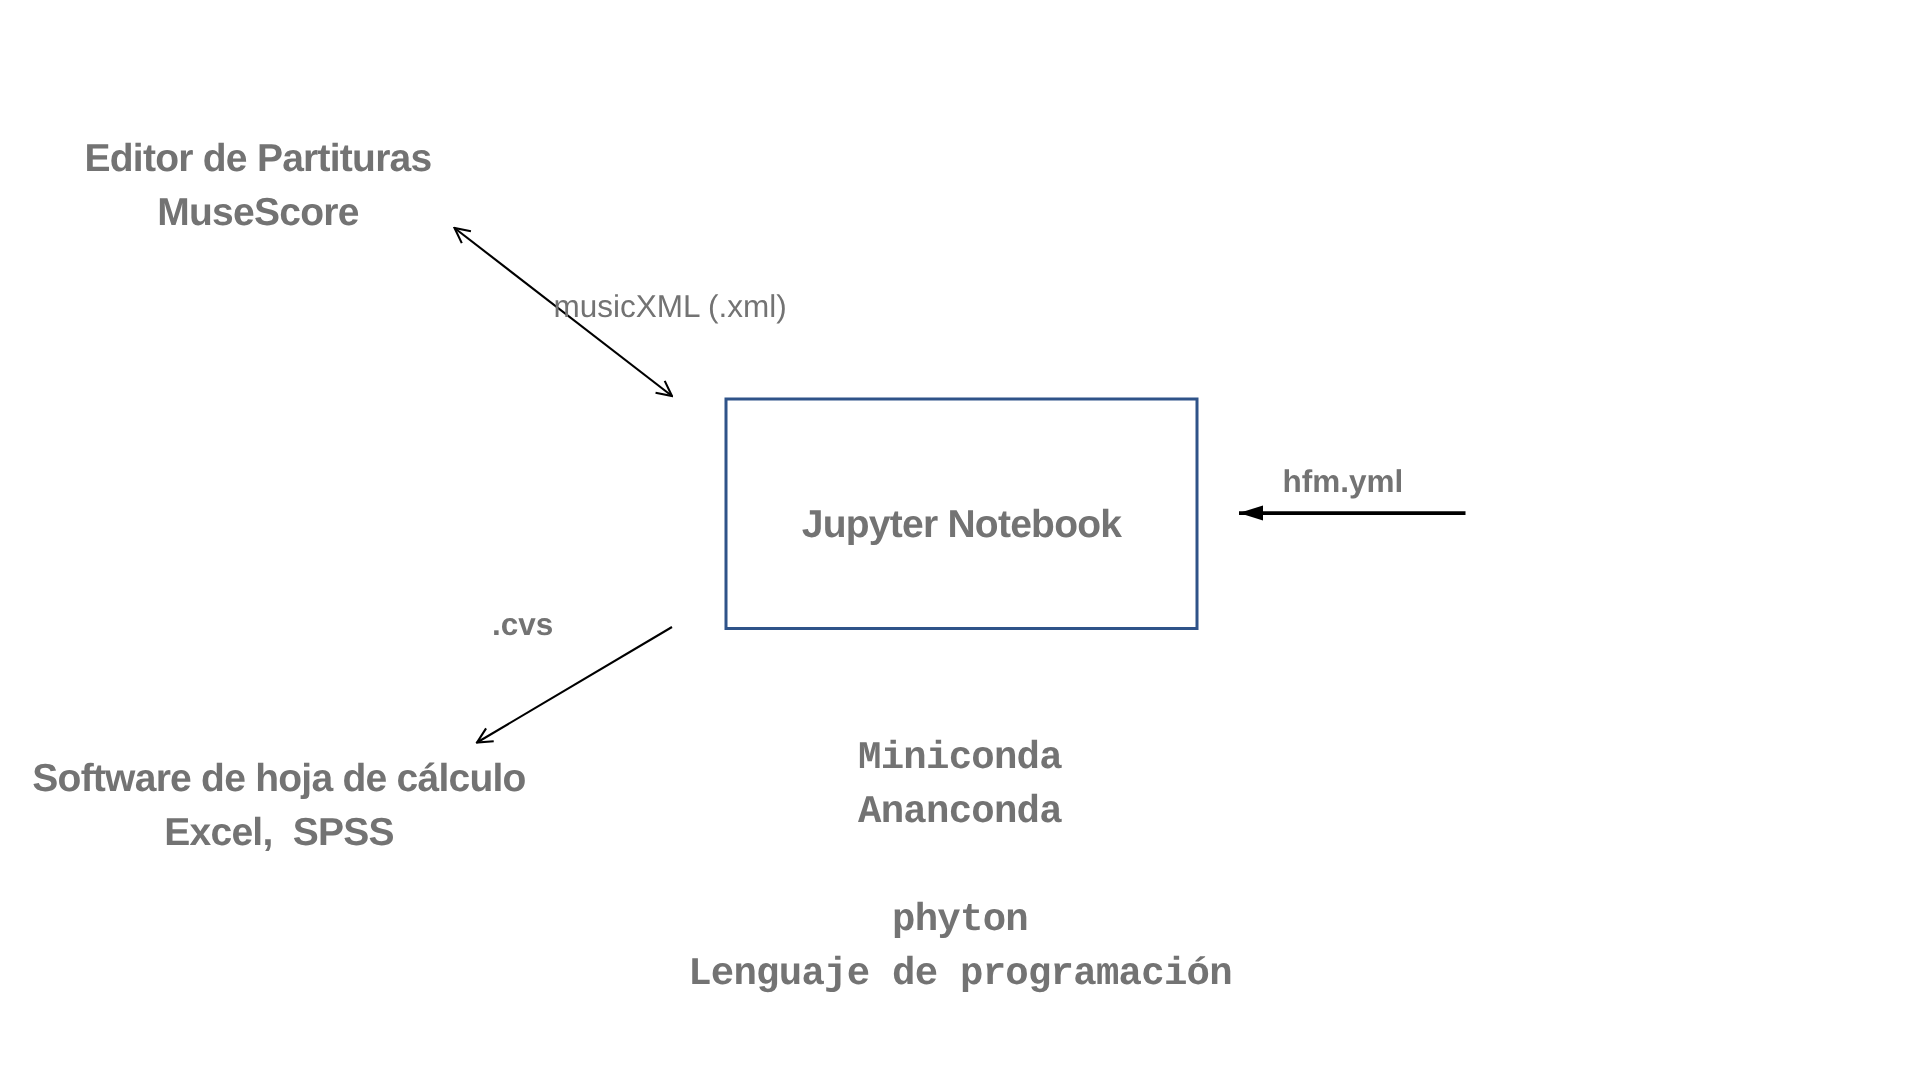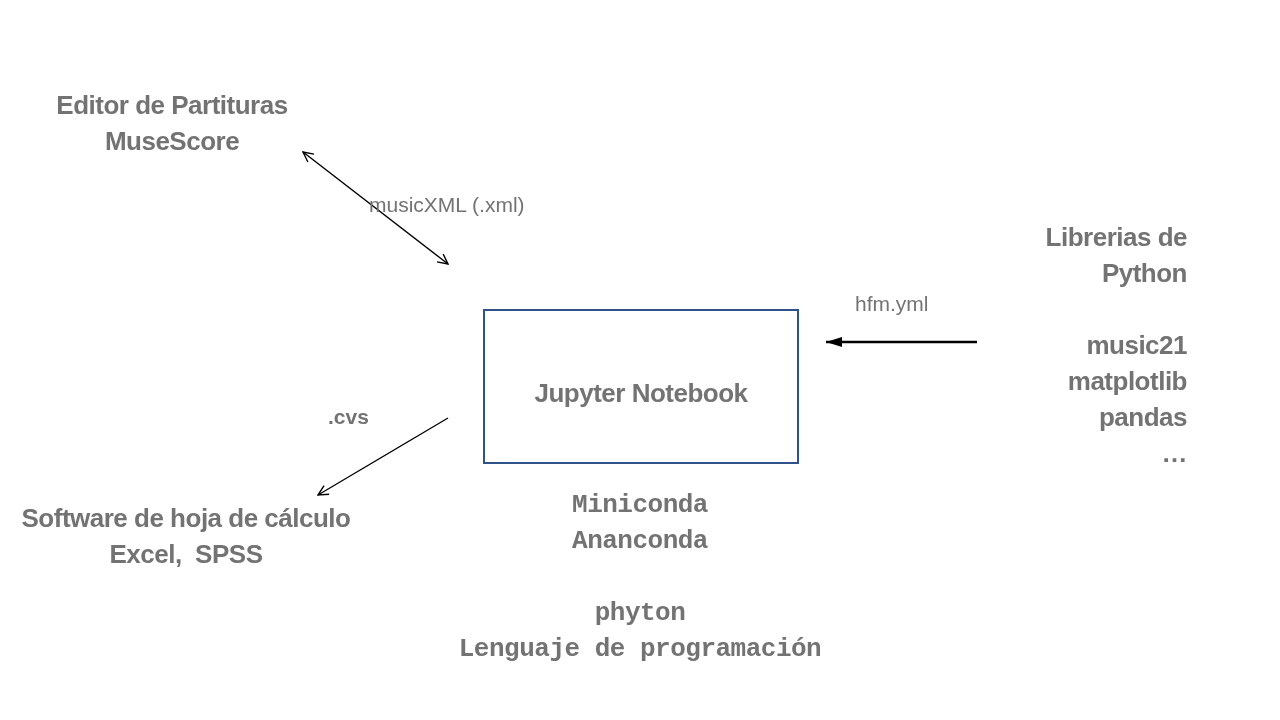--- a/index.html
+++ b/index.html
@@ -35,21 +35,20 @@
     width: 316px; height: 155px;
     box-sizing: border-box;
     border: 2px solid #2F5389;
     display: flex;
     flex-direction: column;
     justify-content: center;
     align-items: center;
     text-align: center;
     padding-top: 12px;
     background: #ffffff;
-    margin-top: 44px;
   }
   .arrow-layer {
     position: absolute;
     left: 0; top: 0;
     width: 1280px; height: 720px;
     pointer-events: none;
   }
 </style>
 </head>
 <body>
@@ -72,42 +71,33 @@
 
   <div class="block heading center-align" style="left:22px; top:87px; width:300px;">
     <div class="line">Editor de Partituras</div>
     <div class="line">MuseScore</div>
   </div>
 
   <div class="center-box heading">
     <div class="line">Jupyter Notebook</div>
   </div>
 
-  <div class="block heading right-align" style="left:917px; top:219px; width:270px;">
-    <div class="line">Librerias de</div>
-    <div class="line">Python</div>
-    <div class="line"></div>
-    <div class="line">music21</div>
-    <div class="line">matplotlib</div>
-    <div class="line">pandas</div>
-    <div class="line">…</div>
-  </div>
 
   <div class="block heading center-align" style="left:-10px; top:500px; width:392px;">
     <div class="line">Software de hoja de cálculo</div>
     <div class="line">Excel,  SPSS</div>
   </div>
 
   <div class="block heading center-align" style="left:440px; top:487px; width:400px;font-family:Liberation Mono, monospace;">
     <div class="line">Miniconda</div>
     <div class="line">Ananconda</div>
     <div class="line"></div>
     <div class="line">phyton</div>
     <div class="line">Lenguaje de programación</div>
   </div>
 
   <div class="label-text" style="left:369px; top:167px;margin-top:24px;">musicXML (.xml)</div>
 
   <div class="label-text" style="left:328px; top:403px;font-weight:bold;">.cvs</div>
 
-  <div class="label-text" style="left:855px; top:290px;">hfm.yml</div>
+  <div class="label-text" style="left:855px; top:308px;font-weight:bold;">hfm.yml</div>
 
 </div>
 
 </body></html>

